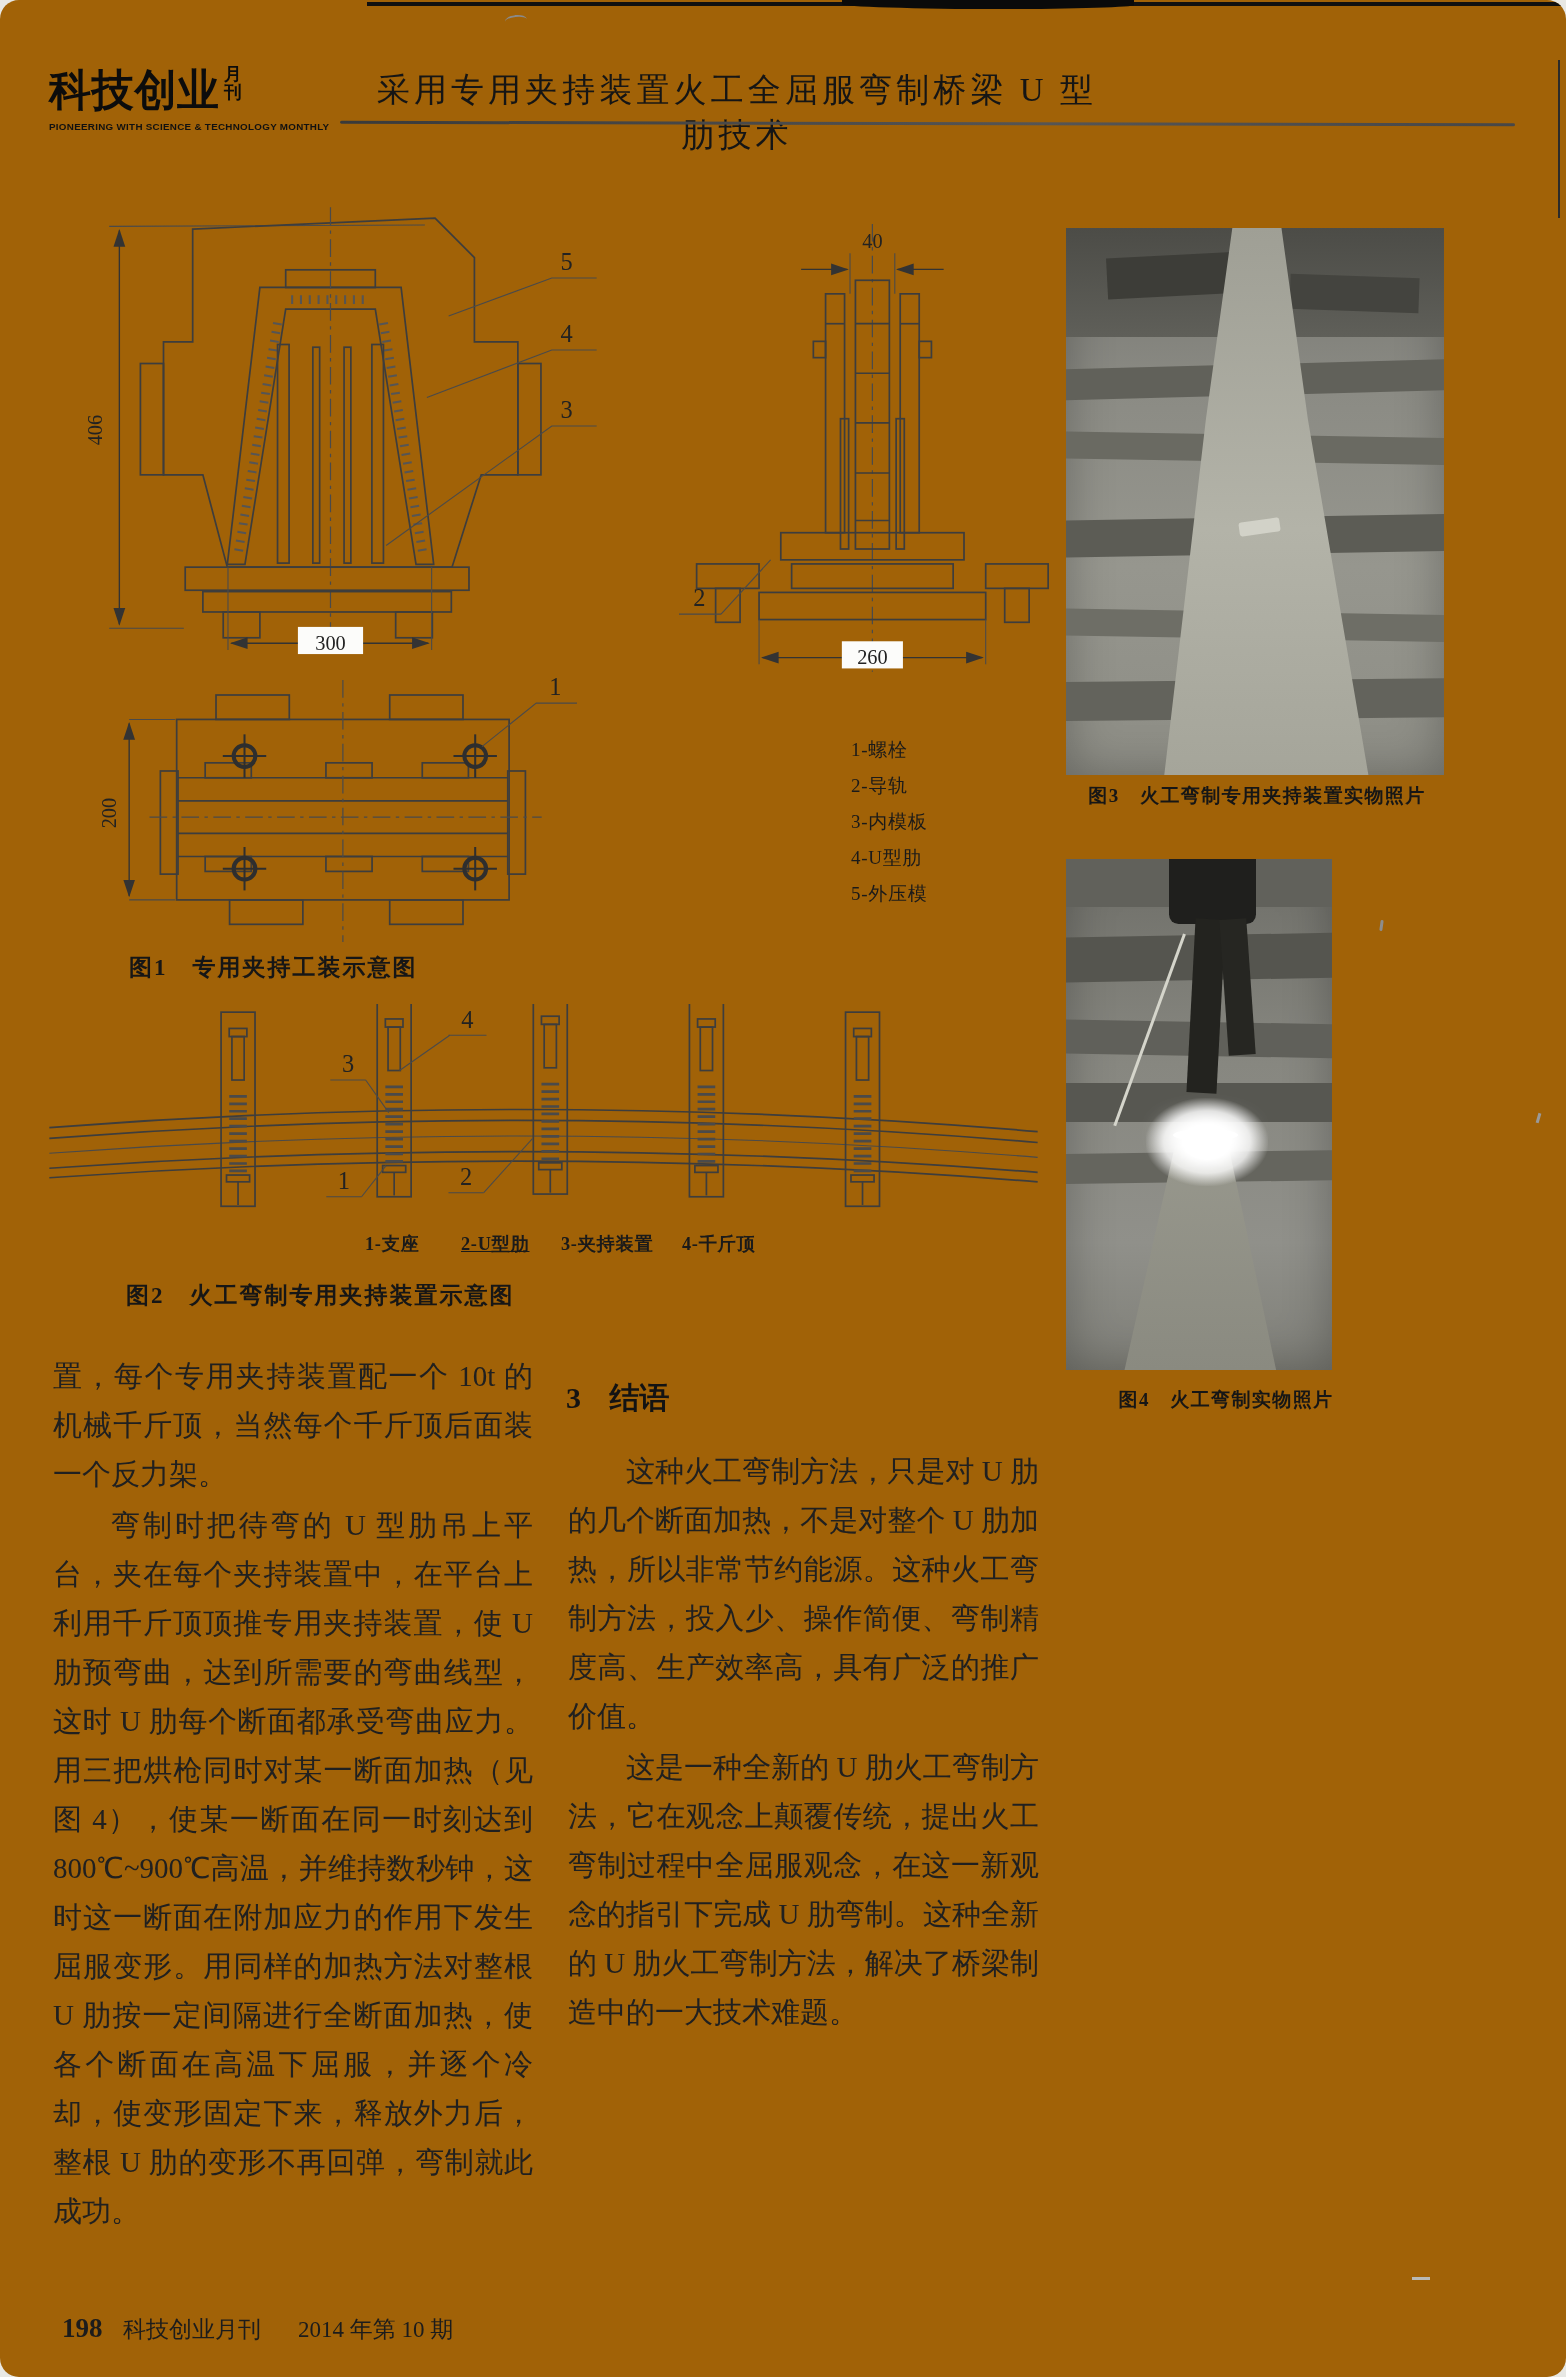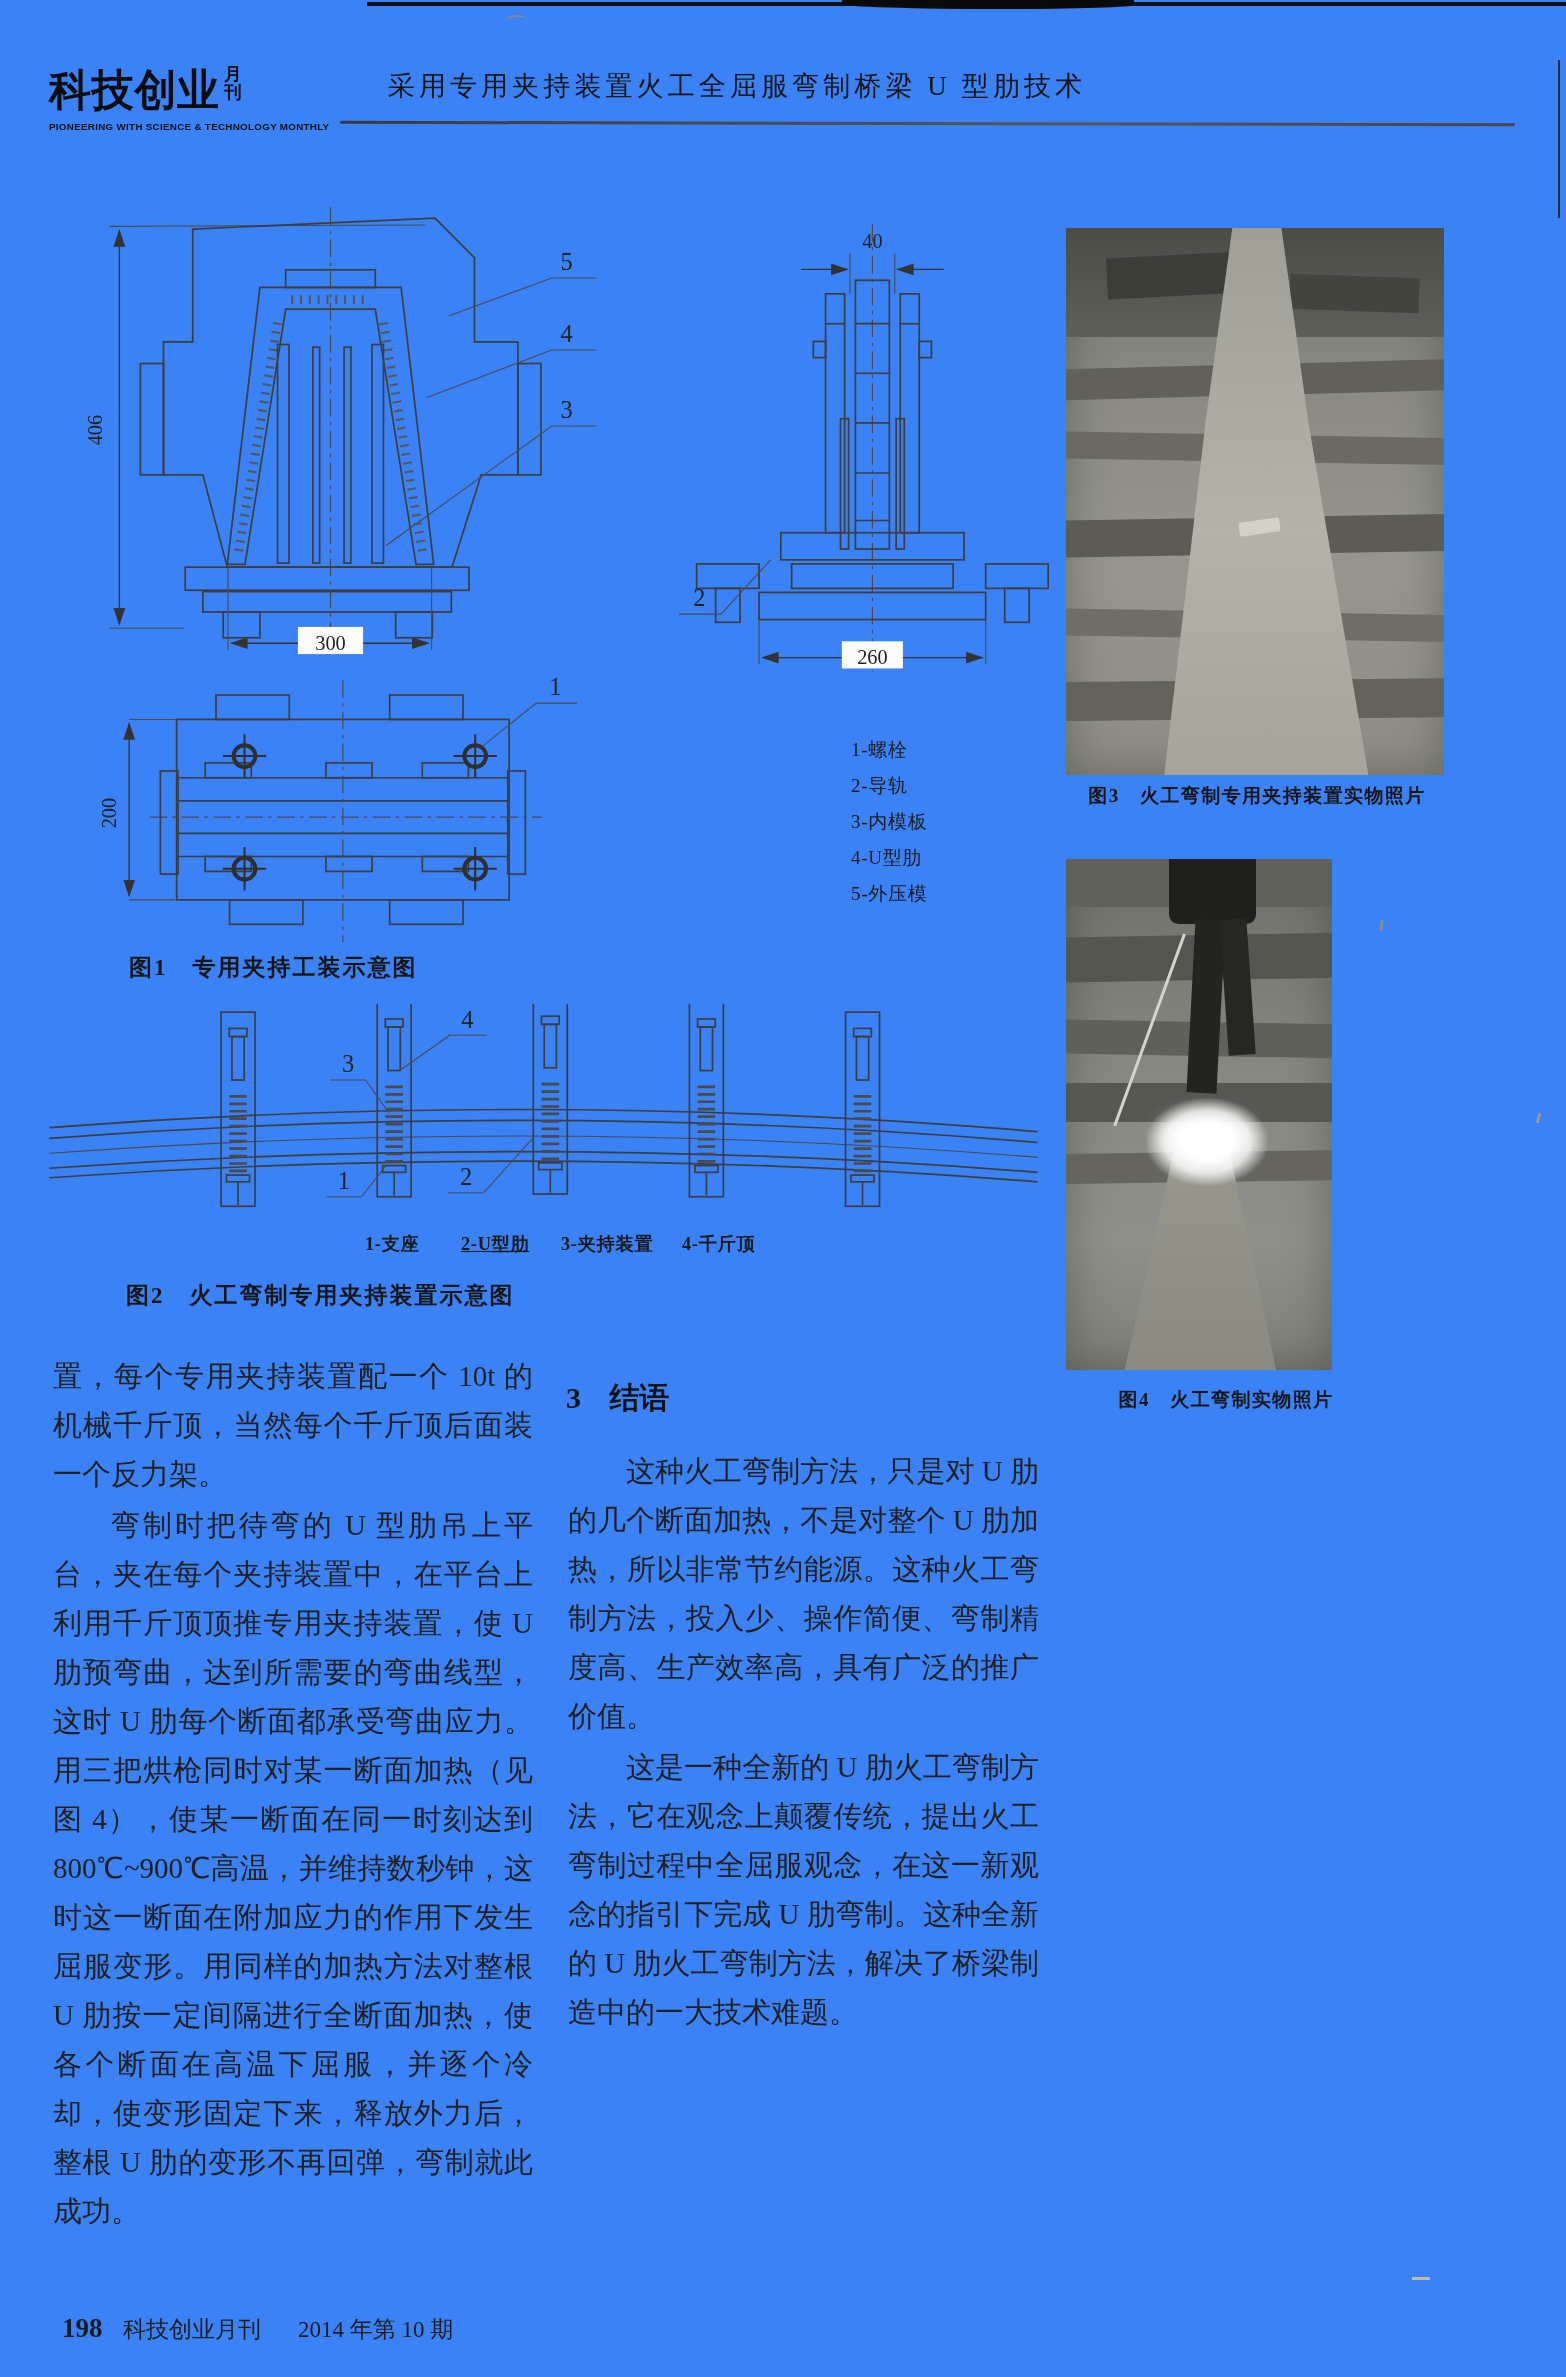--- a/index.html
+++ b/index.html
@@ -1,29 +1,29 @@
 <!DOCTYPE html>
 <html style="font-size:11px"><head>
 <meta charset="utf-8">
 <style>
   html,body{margin:0;padding:0;background:#e8e8e4;}
   #page{
-    position:relative;width:1566px;height:2377px;background:#3b82f6;
-    font-family:"Liberation Serif", serif;color:#1f1f1f;overflow:hidden;
+    position:relative;width:1566px;height:2377px;background:#a16207;
+    font-family:"Liberation Serif", serif;color:#1f1f1f;overflow:hidden;border-radius:19px;
   }
   .abs{position:absolute;}
   
   .logo-main{font-family:"Liberation Sans",sans-serif;font-weight:bold;font-size:42px;
     letter-spacing:0.7px;color:#0c0c0c;transform:scaleY(1.04);display:inline-block;}
   .logo-sub{display:inline-block;vertical-align:top;width:23px;margin-left:4.1px;margin-top:2.7px;
     font-family:"Liberation Sans",sans-serif;font-weight:bold;font-size:17.7px;line-height:18.3px;
     word-break:break-all;color:#0c0c0c;}
   .logo-tagline{font-family:"Liberation Sans",sans-serif;font-weight:bold;font-size:9.8px;
     letter-spacing:0.3px;color:#111;margin-top:3.4px;}
-  .article-title{font-size:27px;letter-spacing:4.1px;text-align:center;color:#151515;}
+  .article-title{font-size:33px;letter-spacing:4.1px;text-align:center;color:#151515;}
   .header-rule{background:linear-gradient(to right,#3a3a3a,#555 60%,#474747);height:3.4px;border-radius:2px;transform:rotate(.12deg);}
   
   .fig-caption{font-weight:bold;font-size:23px;letter-spacing:2px;color:#161616;}
   .photo-caption{font-weight:bold;font-size:19px;letter-spacing:1.4px;text-align:center;color:#161616;}
   .legend1 div{font-size:19px;line-height:36px;letter-spacing:0.7px;color:#1a1a1a;}
   .legend2 span{position:absolute;top:0;font-size:18.3px;font-weight:bold;letter-spacing:0.7px;color:#1a1a1a;}
   
   .bodycol{font-size:29px;line-height:49px;text-align:justify;color:#202020;}
   .bodycol p{margin:2px;}
   .bodycol p.indent{text-indent:2em;}

